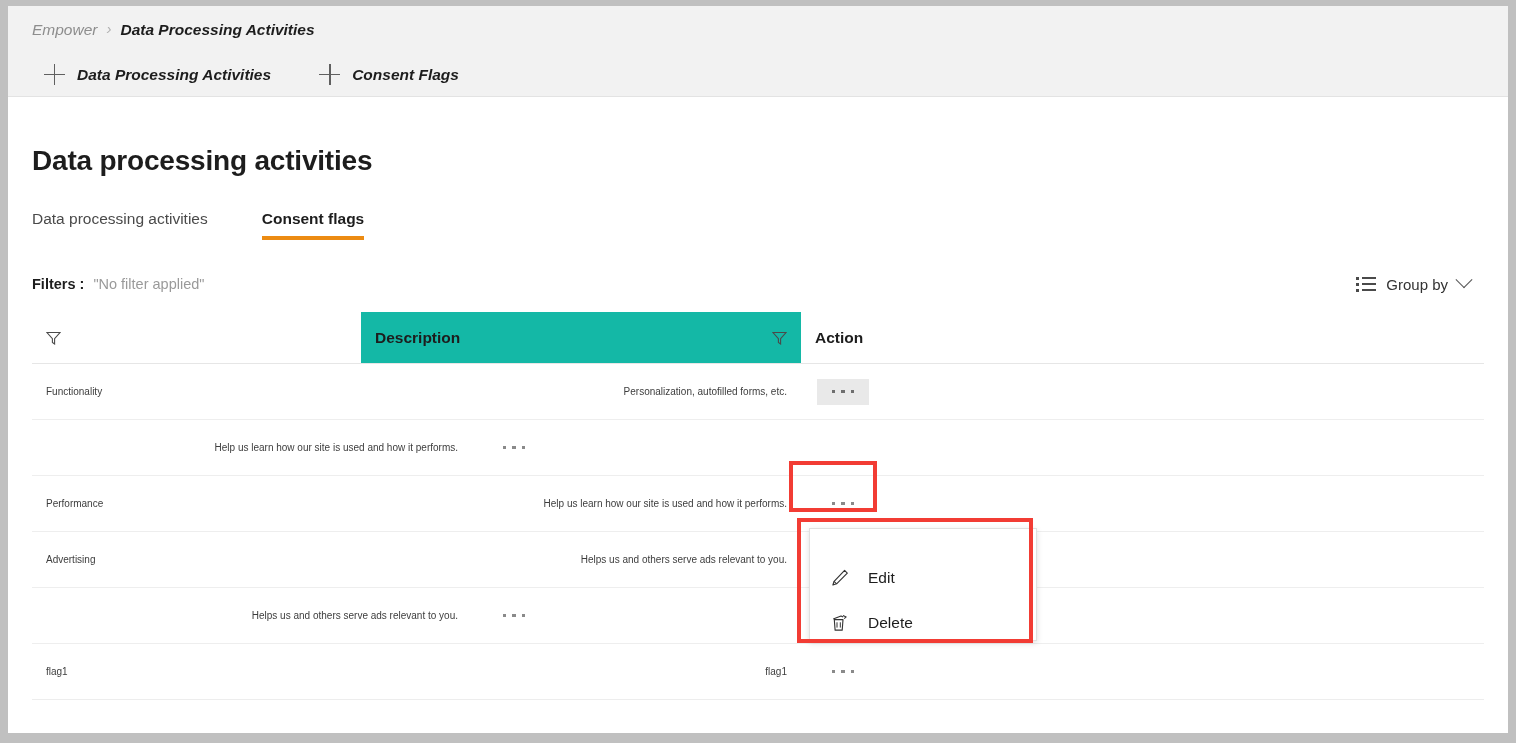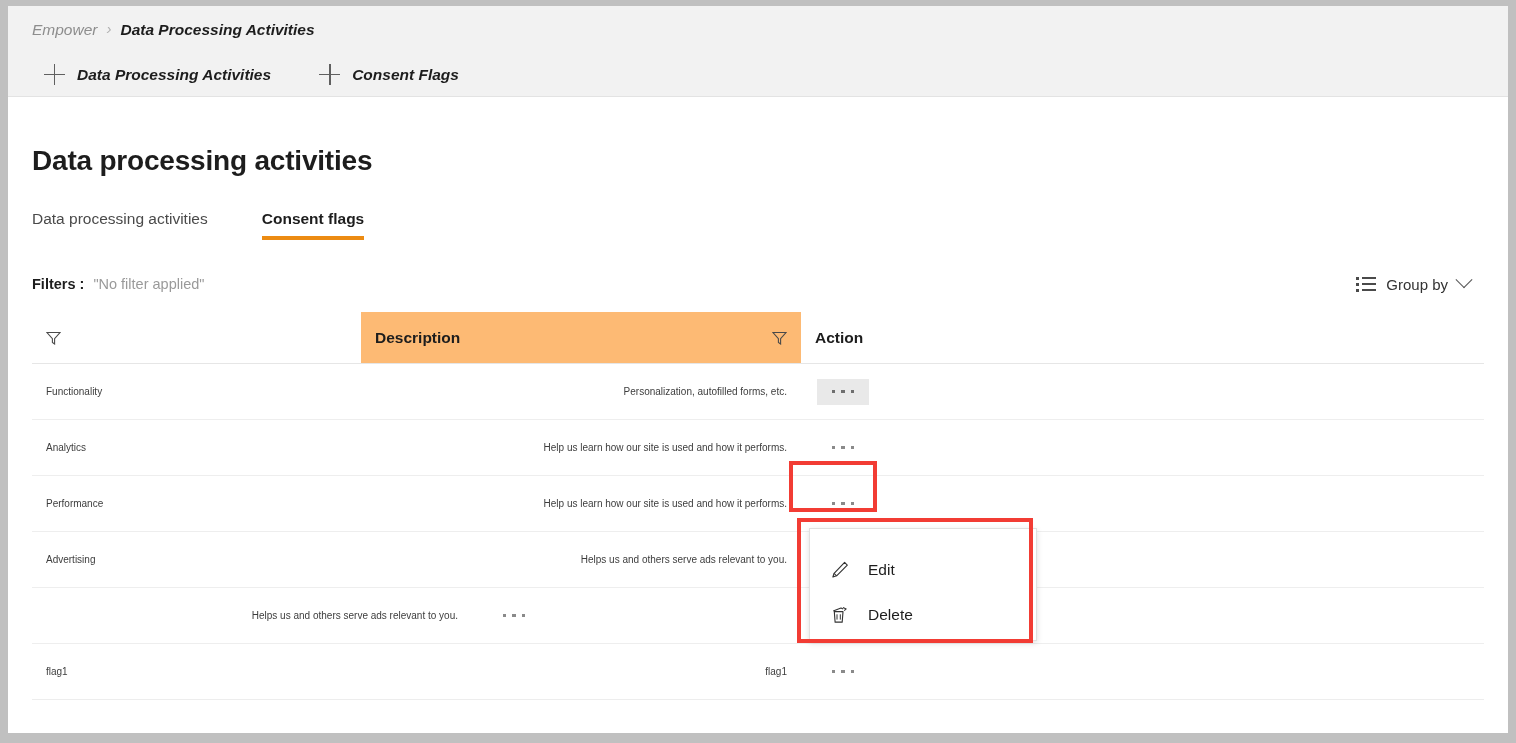--- a/index.html
+++ b/index.html
@@ -177,21 +177,21 @@
   .th {
     display: flex;
     align-items: center;
     font-size: 15.5px;
     font-weight: bold;
     color: #1d1d1d;
     position: relative;
     padding: 0 14px;
   }
   .th.col-name   { width: 329px; }
-  .th.col-desc   { width: 440px; background: #fdba74; }
+  .th.col-desc   { width: 440px; background: #14b8a6; }
   .th.col-action { flex: 1; }
   .th .th-text { flex: 1; }
   .funnel {
     width: 15px; height: 14px; flex: none;
     position: relative;
   }
   .funnel svg { display: block; }
 
   .trow {
     display: flex;
@@ -234,21 +234,21 @@
   .context-menu {
     position: absolute;
     left: 801px;
     top: 383px;
     width: 228px;
     height: 113px;
     background: #ffffff;
     border: 1px solid #e0e0e0;
     box-shadow: 0 2px 6px rgba(0,0,0,0.13);
     z-index: 30;
-    padding-top: 18px;
+    padding-top: 26px;
   }
   .menu-item {
     display: flex;
     align-items: center;
     gap: 18px;
     height: 45px;
     padding-left: 20px;
     cursor: pointer;
     font-size: 15.5px;
     color: #1d1d1d;
@@ -355,21 +355,20 @@
         <div class="td col-action">
           <span class="ellipsis-btn open">
             <i></i>
               <i></i>
               <i></i>
           </span>
         </div>
       </div>
 
       <div class="trow">
-        <div class="td col-name">Analytics</div>
         <div class="td col-desc">Help us learn how our site is used and how it performs.</div>
         <div class="td col-action">
           <span class="ellipsis-btn">
             <i></i>
               <i></i>
               <i></i>
           </span>
         </div>
       </div>
 

